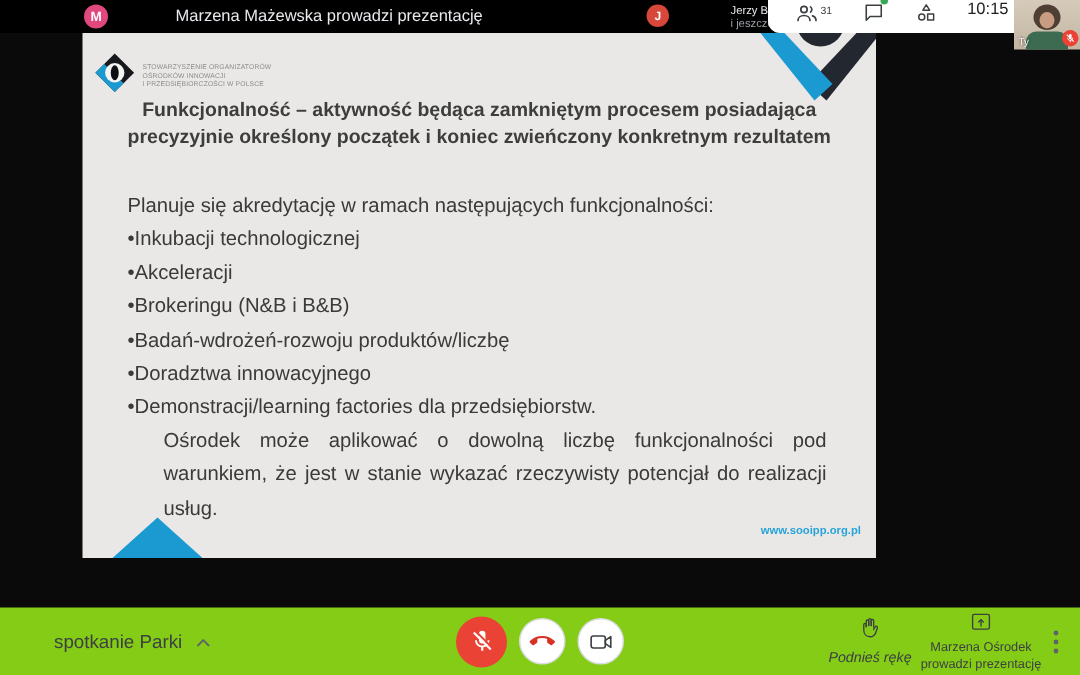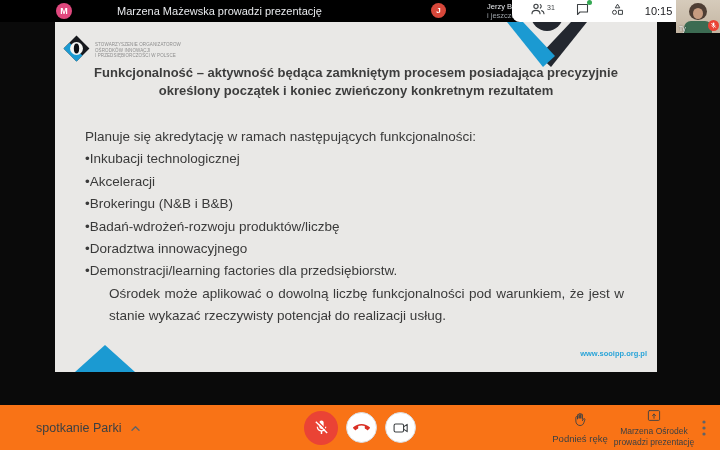--- a/index.html
+++ b/index.html
@@ -16,54 +16,54 @@
   .avatar { border-radius:50%; color:#fff; display:flex; align-items:center; justify-content:center; font-weight:bold; }
   .presenter-avatar { position:absolute; left:56px; top:3px; width:16px; height:16px; background:#e0487e; font-size:9px; }
   .presenter-text { position:absolute; left:117px; top:0; height:22px; line-height:22px; color:#e8eaed; font-size:11px; white-space:nowrap; }
   .participants-avatar { position:absolute; left:431px; top:3px; width:15px; height:15px; background:#d7473a; font-size:8px; }
   .participants-text { position:absolute; left:451px; top:2px;margin-left:36px; }
   .participants-line1 { color:#e8eaed; font-size:7.5px; line-height:9px; white-space:nowrap; }
   .participants-line2 { color:#9aa0a6; font-size:7.5px; line-height:9px; white-space:nowrap; }
   .topbar-panel {
     position:absolute; left:512px; top:0; width:164px; height:22px;
     background:#fff; border-radius:0 0 0 8px;
-    display:flex; align-items:center; padding-left:18px; gap:20px;
+    display:flex; padding-left:18px; gap:20px;
   }
   .tb-icon { position:relative; display:flex; align-items:center; }
   .people-count { font-size:7px; color:#3c4043; position:relative; top:-4px; margin-left:1px; }
   .green-dot { position:absolute; right:-2px; top:-2px; width:5px; height:5px; border-radius:50%; background:#34a853; }
   .clock { font-size:11px; color:#202124; white-space:nowrap; }
   
   .self-view { position:absolute; left:676px; top:0; width:44px; height:33px; background:linear-gradient(#d6cbbb,#c3b5a2); overflow:hidden; }
   .sv-hair { position:absolute; left:13px; top:3px; width:18px; height:17px; border-radius:50%; background:#4e3e34; }
   .sv-face { position:absolute; left:17px; top:8px; width:10px; height:11px; border-radius:50%; background:#c79c80; }
   .sv-torso { position:absolute; left:8px; top:21px; width:28px; height:13px; border-radius:7px 7px 0 0; background:#3c6b52; }
   .sv-label { position:absolute; left:3px; bottom:1px; font-size:6.5px; color:#f1f3f4; text-shadow:0 0 2px rgba(0,0,0,.7); }
   .sv-badge { position:absolute; right:1px; bottom:2px; width:11px; height:11px; border-radius:50%; background:#ea4335; display:flex; align-items:center; justify-content:center; }
   
-  .slide { position:absolute; left:55px; top:22px; width:602px; height:350px; background:#e9e8e6; overflow:hidden; }
+  .slide { position:absolute; left:55px; top:22px; width:529px; height:350px; background:#e9e8e6; overflow:hidden; }
   .logo-row { position:absolute; left:8px; top:12px; display:flex; align-items:center; gap:5px; }
   .logo-text { font-size:9px; line-height:11px; color:#8d8d8d; letter-spacing:.2px; transform:scale(.5); transform-origin:0 50%; width:200%; white-space:nowrap; }
   .v-graphic { position:absolute; left:428px; top:0; }
   .slide-title { position:absolute; left:22px; right:22px; top:42px; text-align:center; font-size:13px; font-weight:bold; line-height:17.5px; color:#3d3d3d; }
   .slide-body { position:absolute; left:30px; right:33px; top:104px; font-size:13.5px; line-height:22.4px; color:#3a3a3a; }
   .closing { text-align:justify;margin-left:24px; }
   .bottom-triangle { position:absolute; left:20px; bottom:0; width:0; height:0; border-left:30px solid transparent; border-right:30px solid transparent; border-bottom:27px solid #1b9ad2; }
   .slide-url { position:absolute; right:10px; bottom:14px; font-size:7.5px; font-weight:bold; color:#2aa4d8; }
   
-  .bottom-bar { position:absolute; left:0; bottom:0; width:720px; height:45px; background:#f97316; }
+  .bottom-bar { position:absolute; left:0; bottom:0; width:720px; height:45px; background:#84cc16; }
   .meeting-name { position:absolute; left:36px; top:0; height:45px; display:flex; align-items:center; gap:9px; font-size:12.5px; color:#3c4043; cursor:pointer; }
   .controls { position:absolute; left:0; right:0; top:0; height:45px; display:flex; align-items:center; justify-content:center; gap:8px; }
   .ctl-btn { border-radius:50%; display:flex; align-items:center; justify-content:center; cursor:pointer; }
   .mic-btn { width:34px; height:34px; background:#ea4335; }
   .outline-btn { width:31px; height:31px; background:#fff; border:1px solid #dadce0; }
   .right-controls { position:absolute; right:0; top:0; height:45px; }
   .stack-btn { position:absolute; top:0; height:45px; display:flex; flex-direction:column; align-items:center; justify-content:center; cursor:pointer; }
   .raise-hand { left:540px; width:80px; gap:2px; }
-  .raise-hand-label { font-size:9.5px; color:#3c4043; white-space:nowrap; }
+  .raise-hand-label { font-size:9.5px; color:#3c4043; white-space:nowrap;font-style:italic; }
   .present-btn { left:612px; width:84px; gap:1px; }
   .present-label { font-size:8.5px; line-height:9.5px; color:#3c4043; text-align:center; white-space:nowrap; }
   .more-btn { position:absolute; left:696px; top:0; width:16px; height:45px; display:flex; align-items:center; justify-content:center; cursor:pointer; }
 </style>
 </head>
 <body>
 
 <div class="top-bar">
   <div class="avatar presenter-avatar">
     <span>M</span>

